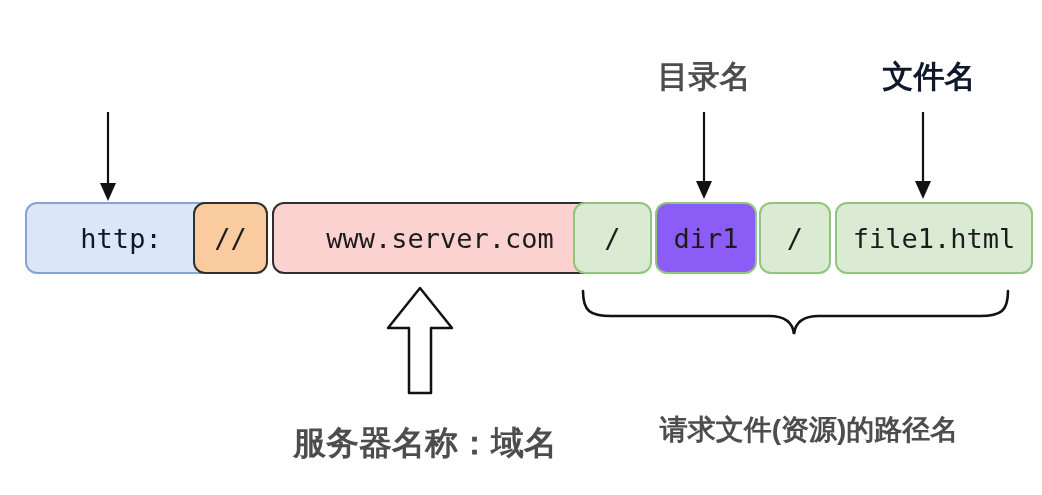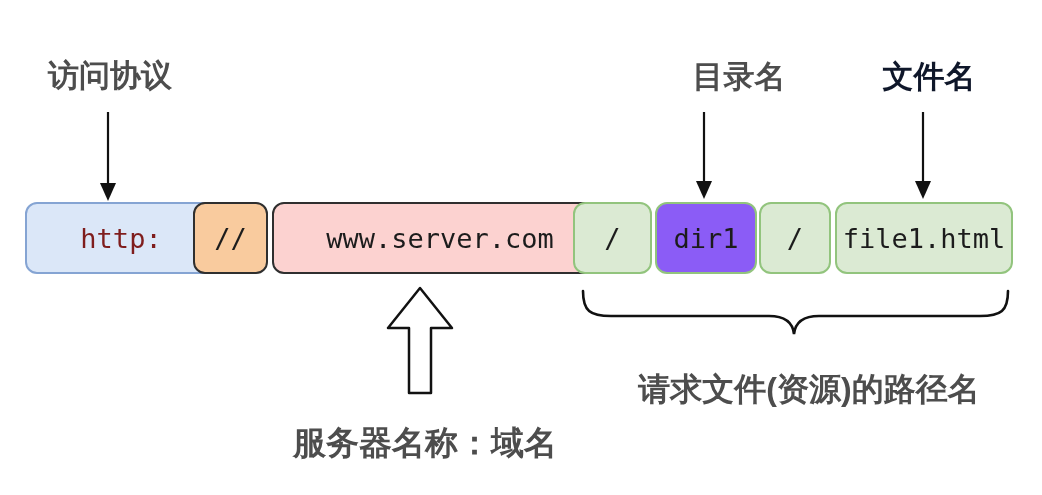--- a/index.html
+++ b/index.html
@@ -13,43 +13,42 @@
   .cn-label{
     position:absolute;
     transform:translateX(-50%);
     font-weight:bold;
     color:#4d4d4d;
     white-space:nowrap;
     font-family:"Liberation Sans", sans-serif;
   }
   .lbl-top{font-size:31px;}
   .lbl-server{font-size:33px;}
-  .lbl-path{font-size:32px;}
+  .lbl-path{font-size:28px;margin-top:43px;}
   .seg{
     position:absolute;
     top:202px;height:72px;
     box-sizing:border-box;
     border:2.5px solid #333;
     border-radius:12px;
     display:flex;align-items:center;justify-content:center;
     font-family:"DejaVu Sans Mono", monospace;
     font-size:27px;
     color:#1c1c1c;
     white-space:nowrap;
   }
   .overlay{position:absolute;left:0;top:0;width:1042px;height:495px;pointer-events:none;}
 </style>
 </head>
 <body>
 
 <div class="canvas">
 
-  <div class="cn-label lbl-top" style="left: 110px; top: 55px; color: rgb(77, 77, 77);">访问协议</div>
 
-  <div class="cn-label lbl-top" style="left: 704px; top: 56px; color: rgb(77, 77, 77); margin-left: 35px;">目录名</div>
+  <div class="cn-label lbl-top" style="left: 704px; top: 56px; color: rgb(77, 77, 77);">目录名</div>
 
   <div class="cn-label lbl-top" style="left: 929px; top: 56px; color: #0f172a;">文件名</div>
 
   <svg class="overlay" viewBox="0 0 1042 495" xmlns="http://www.w3.org/2000/svg">
 
     <g>
       <line x1="108" y1="112" x2="108" y2="184" class="line-stroke" stroke-width="2.2" stroke="#111111"></line>
       <polygon points="100,183 116,183 108,201" class="line-fill" fill="#111111"></polygon>
     </g>
 
@@ -64,31 +63,31 @@
     </g>
 
     <g>
       <polygon points="420,288 452,328 431,328 431,393 409,393 409,328 388,328" fill="#ffffff" class="line-stroke" stroke-width="2.5" stroke-linejoin="round" stroke="#111111"></polygon>
     </g>
 
     <path d="M 583 291 C 583 311 590 316 611 316 L 769 316 Q 792 316 794 334
              Q 796 316 819 316 L 980 316 C 1001 316 1008 311 1008 291" fill="none" class="line-stroke" stroke-width="2.6" stroke-linecap="round" stroke="#111111"></path>
   </svg>
 
-  <div class="seg" style="left: 25px; width: 192px; background: rgb(219, 231, 248); border-color: rgb(133, 164, 211); color: #7f1d1d;">http:</div>
+  <div class="seg" style="left: 25px; width: 192px; background: rgb(219, 231, 248); border-color: rgb(133, 164, 211); color: #0f172a;">http:</div>
 
   <div class="seg" style="left: 193px; width: 75px; background: rgb(249, 203, 158); border-color: rgb(47, 47, 47); color: rgb(28, 28, 28);">//</div>
 
   <div class="seg" style="left: 272px; width: 336px; background: rgb(252, 210, 208); border-color: rgb(47, 47, 47); color: rgb(28, 28, 28);">www.server.com</div>
 
   <div class="seg" style="left: 573px; width: 79px; background: rgb(219, 234, 211); border-color: rgb(146, 196, 125); color: rgb(28, 28, 28);">/</div>
 
   <div class="seg" style="left: 655px; width: 102px; background: #8b5cf6; border-color: rgb(146, 196, 125); color: rgb(28, 28, 28);">dir1</div>
 
   <div class="seg" style="left: 759px; width: 72px; background: rgb(219, 234, 211); border-color: rgb(146, 196, 125); color: rgb(28, 28, 28);">/</div>
 
-  <div class="seg" style="left: 835px; width: 178px; background: rgb(219, 234, 211); border-color: rgb(146, 196, 125); color: rgb(28, 28, 28);">file1.html</div>
+  <div class="seg" style="left: 835px; width: 198px; background: rgb(219, 234, 211); border-color: rgb(146, 196, 125); color: rgb(28, 28, 28);">file1.html</div>
 
   <div class="cn-label lbl-server" style="left: 425px; top: 421px; color: rgb(77, 77, 77);">服务器名称：域名</div>
 
   <div class="cn-label lbl-path" style="left: 809px; top: 368px; color: rgb(77, 77, 77);">请求文件(资源)的路径名</div>
 
 </div>
 
 </body></html>

